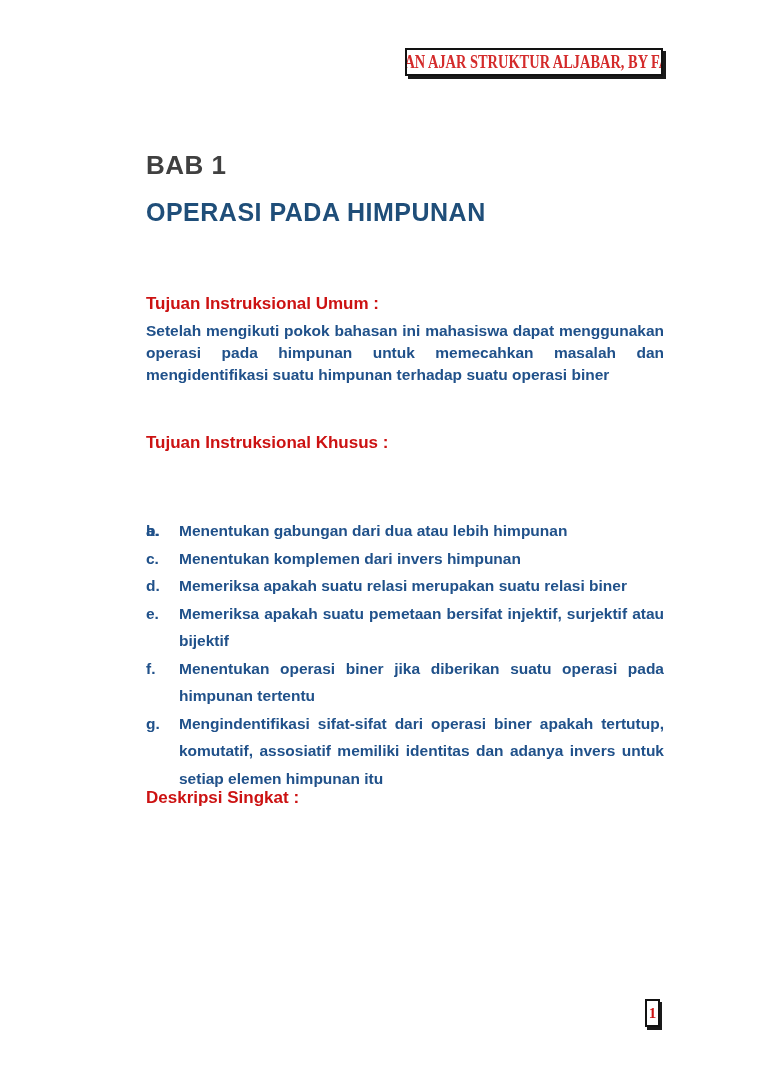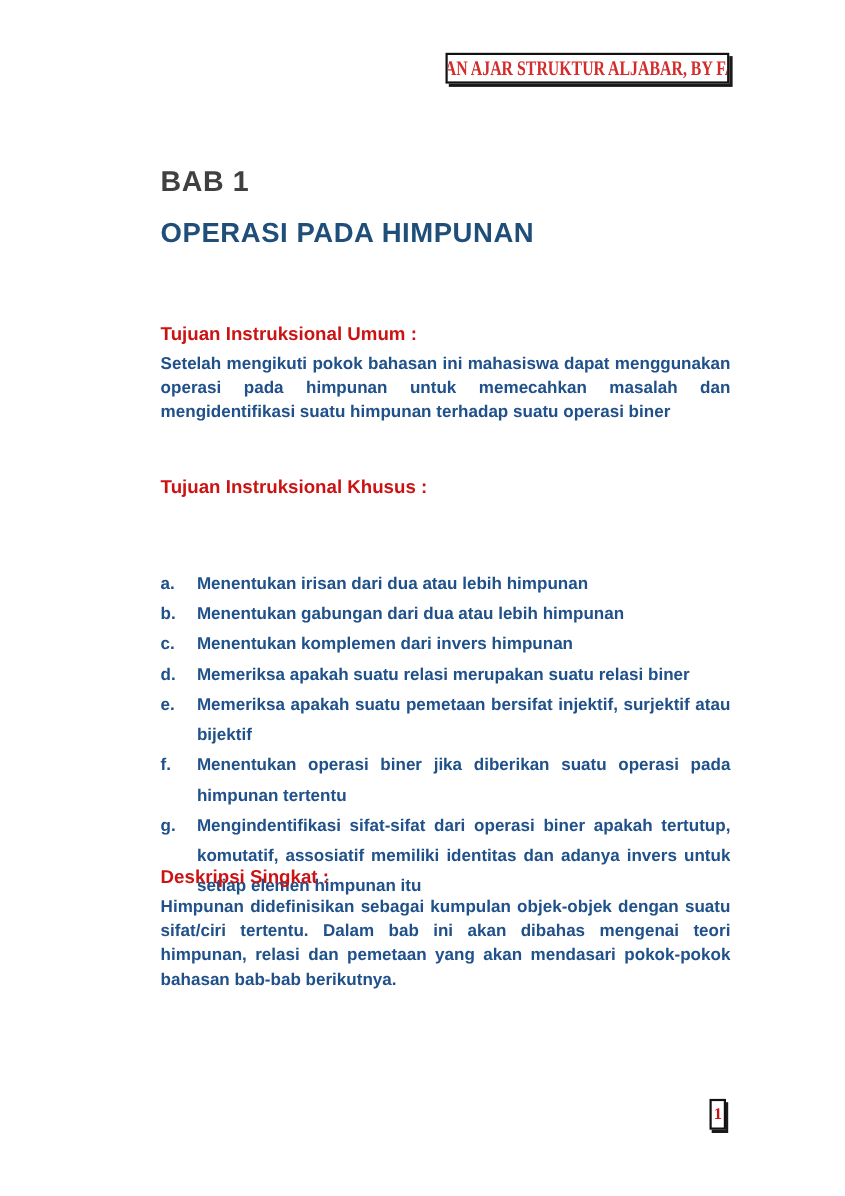--- a/index.html
+++ b/index.html
@@ -104,21 +104,20 @@
   <div class="sec-heading h-tiu">Tujuan Instruksional Umum :</div>
 
   <p class="body-par p-tiu">Setelah mengikuti pokok bahasan ini mahasiswa dapat menggunakan operasi pada himpunan untuk memecahkan masalah dan mengidentifikasi suatu himpunan terhadap suatu operasi biner</p>
 
   <div class="sec-heading h-tik">Tujuan Instruksional Khusus :</div>
 
 
   <ul class="obj-list">
     <li>
       <span class="marker">a.</span>
-      <span>Menentukan irisan dari dua atau lebih himpunan</span>
     </li>
     <li>
       <span class="marker">b.</span>
       <span>Menentukan gabungan dari dua atau lebih himpunan</span>
     </li>
     <li>
       <span class="marker">c.</span>
       <span>Menentukan komplemen dari invers himpunan</span>
     </li>
     <li>
@@ -134,19 +133,18 @@
       <span>Menentukan operasi biner jika diberikan suatu operasi pada himpunan tertentu</span>
     </li>
     <li>
       <span class="marker">g.</span>
       <span>Mengindentifikasi sifat-sifat dari operasi biner apakah tertutup, komutatif, assosiatif memiliki identitas dan adanya invers untuk setiap elemen himpunan itu</span>
     </li>
   </ul>
 
   <div class="sec-heading h-desk">Deskripsi Singkat :</div>
 
-  <p class="body-par p-desk">Himpunan didefinisikan sebagai kumpulan objek-objek dengan suatu sifat/ciri tertentu. Dalam bab ini akan dibahas mengenai teori himpunan, relasi dan pemetaan yang akan mendasari pokok-pokok bahasan bab-bab berikutnya.</p>
 
   <div class="page-num">
     <span>1</span>
   </div>
 
 </div>
 
 </body></html>

